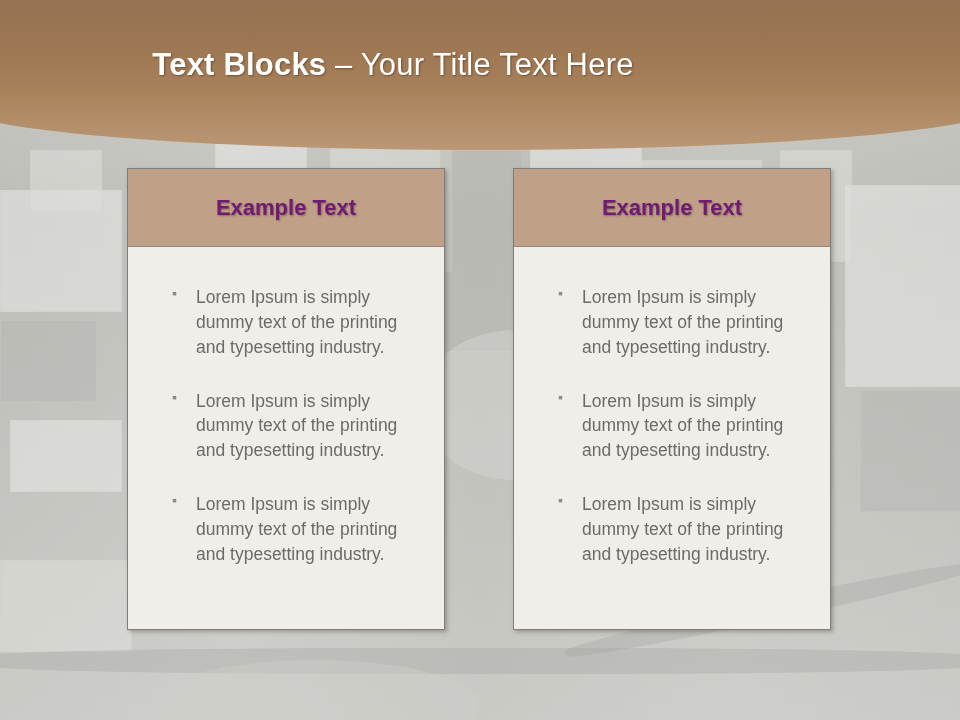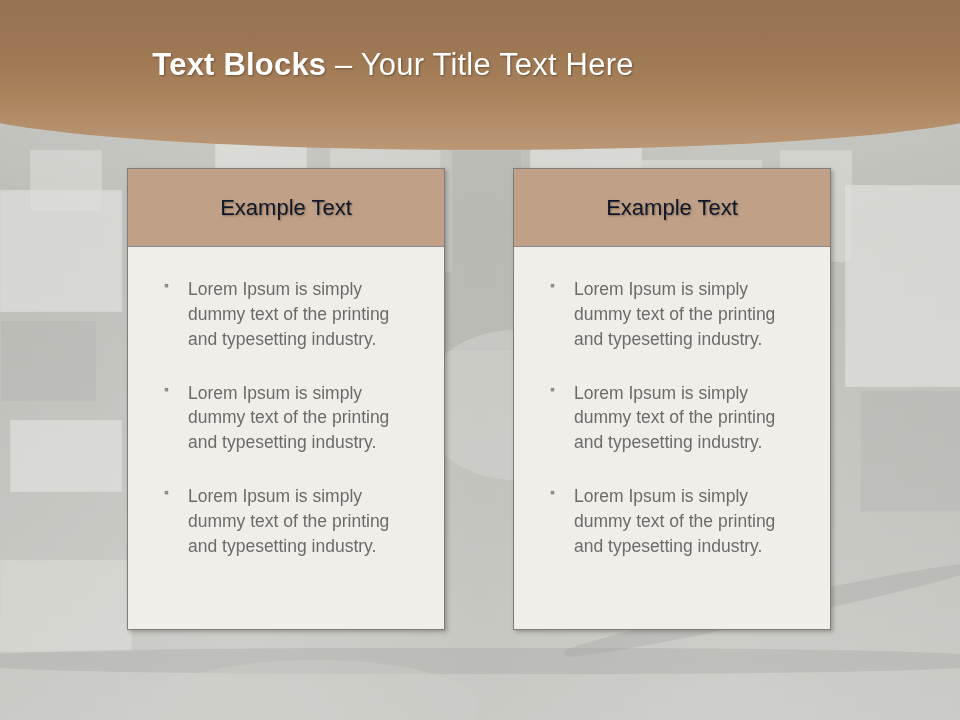--- a/index.html
+++ b/index.html
@@ -114,33 +114,33 @@
     height: 78px;
     background: #c0a188;
     border-bottom: 1px solid #8a8a8a;
     display: flex;
     align-items: center;
     justify-content: center;
     box-sizing: border-box;
   }
   .card-header-text {
     font-size: 22px;
-    font-weight: normal;
-    color: #0f172a;
+    font-weight: bold;
+    color: #701a75;
     text-shadow: 1px 1px 2px rgba(90,65,45,0.55);
   }
 
   .card-body {
     padding: 22px 16px 10px 16px;
     box-sizing: border-box;
   }
 
   ul.bullets {
     list-style: none;
-    margin: 8px;
+    margin: 16px;
     padding: 0;
   }
   ul.bullets li {
     position: relative;
     padding-left: 36px;
     margin-bottom: 29px;
     font-size: 17.5px;
     line-height: 1.42;
     color: #6b6b6b;
   }

